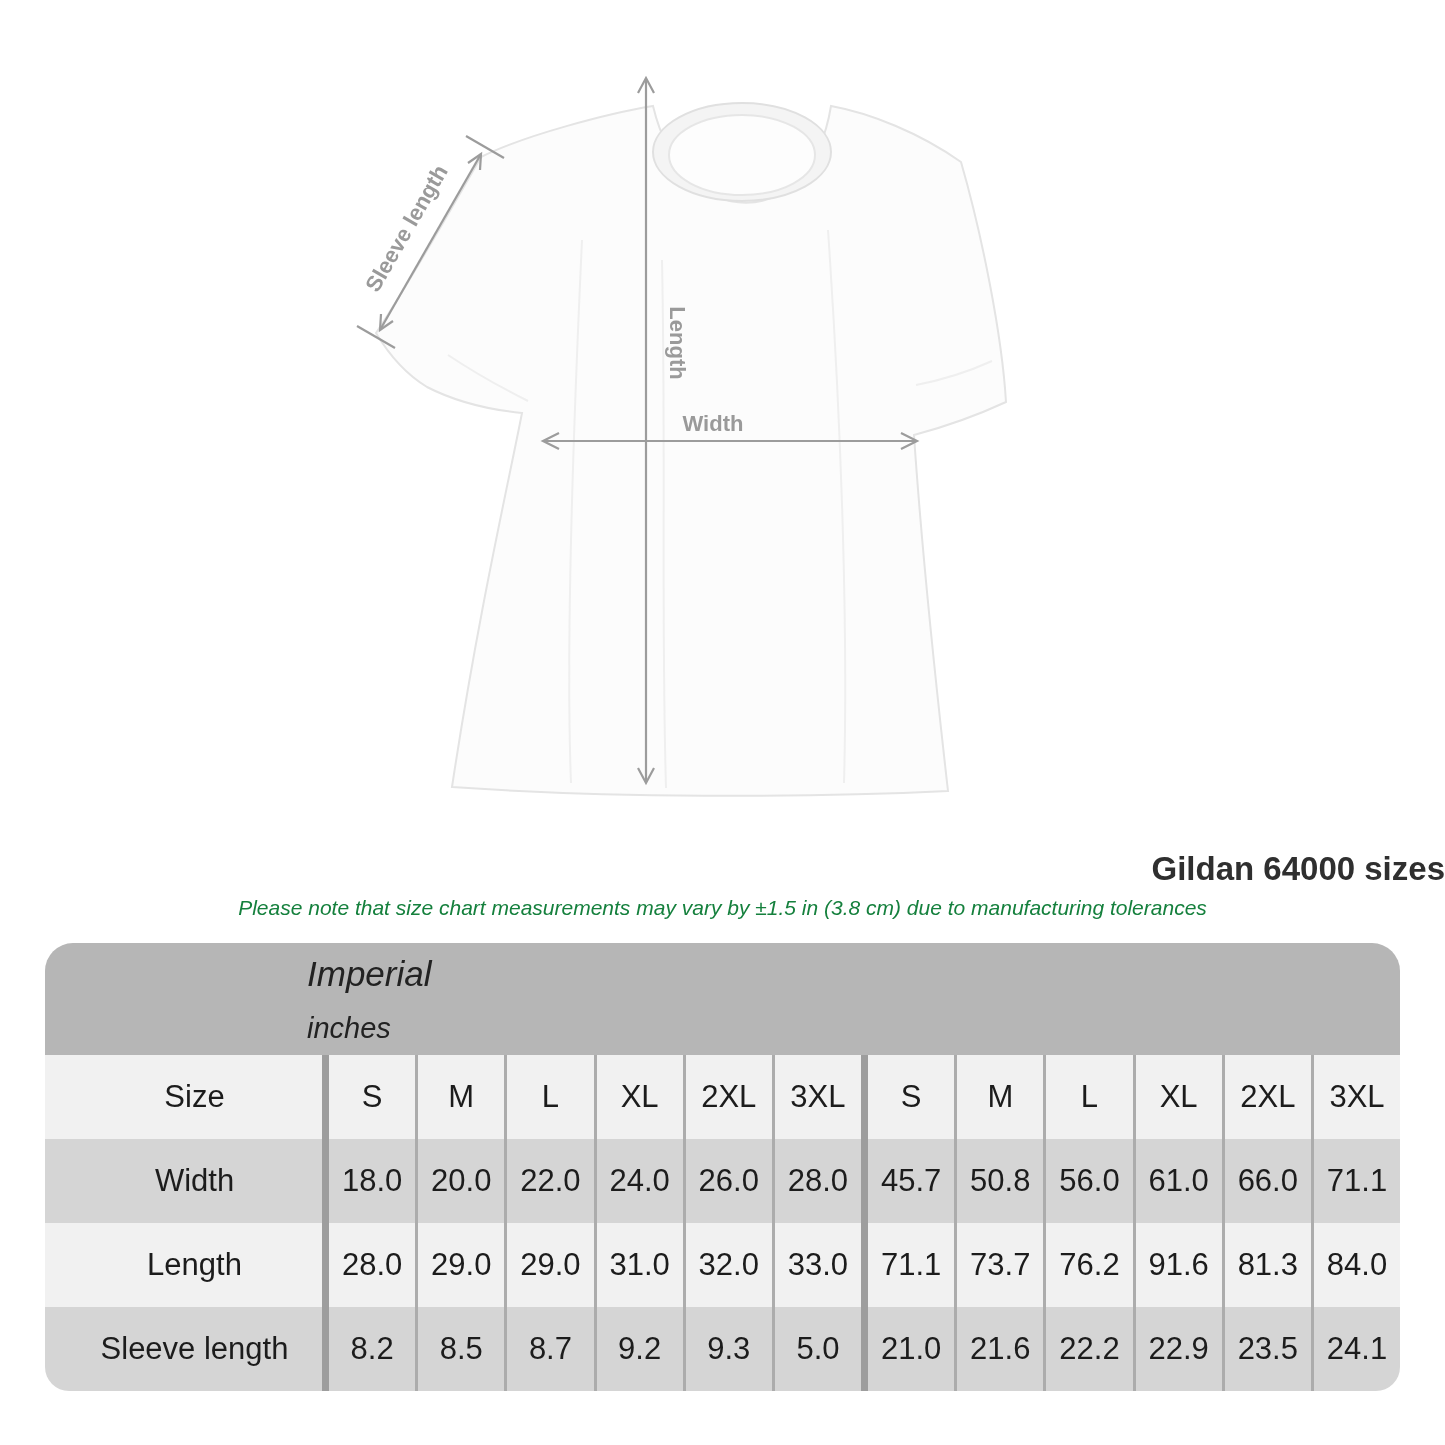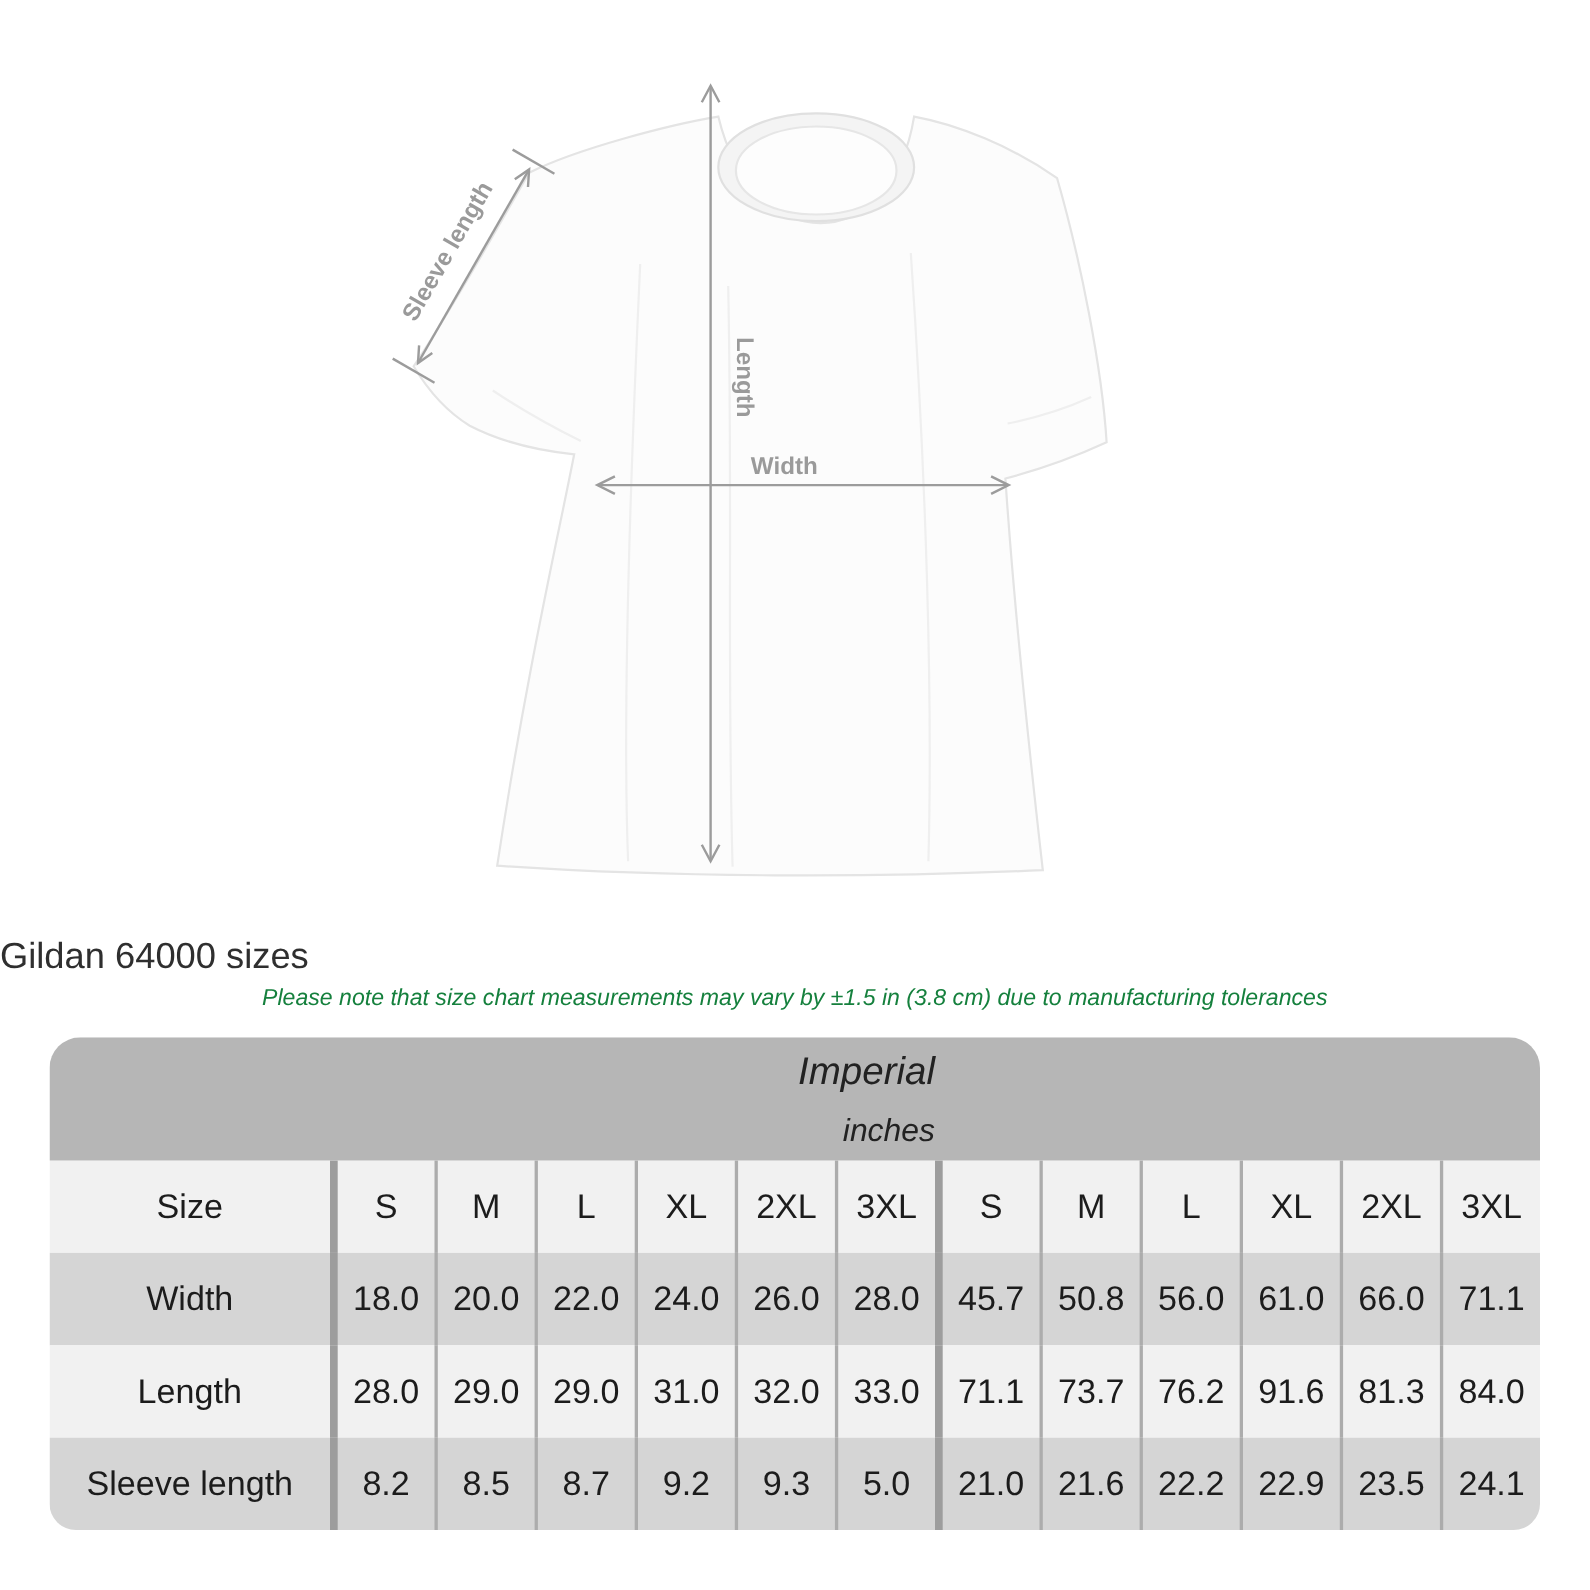--- a/index.html
+++ b/index.html
@@ -5,50 +5,50 @@
   html,body{margin:0;padding:0;background:#ffffff;}
   .canvas{
     position:relative;width:1445px;height:1445px;background:#ffffff;overflow:hidden;
     font-family:"Liberation Sans",sans-serif;
   }
   
   .shirt-svg{position:absolute;left:330px;top:55px;width:700px;height:780px;}
   .diagram-label{fill:#9a9a9a;font-family:"Liberation Sans",sans-serif;font-weight:bold;font-size:22px;}
   
   .title{
-    position:absolute;top:850px;left:0;width:100%;text-align:left;
-    font-weight:normal;font-size:33px;color:#2f2f2f;
+    position:absolute;top:850px;left:0;width:100%;text-align:right;
+    font-weight:bold;font-size:33px;color:#2f2f2f;
   }
   .note{
     position:absolute;top:896px;left:0;width:100%;text-align:center;
     font-style:italic;font-size:21px;color:#15803d;
   }
   
   .size-table{
     position:absolute;left:45px;top:943px;width:1355px;
     border-radius:28px 28px 24px 24px;overflow:hidden;
   }
   .band{position:relative;height:112px;background:#b6b6b6;}
   .band-group{
     position:absolute;top:0;height:100%;width:543px;
-    display:flex;flex-direction:column;align-items:flex-end;justify-content:center;gap:7px;
+    display:flex;flex-direction:column;align-items:flex-start;justify-content:center;gap:7px;
     font-style:italic;color:#222222;
   }
   .band-imperial{left:262px;}
   .band-metric{left:812px;}
   .band-title{font-size:35px;line-height:1;}
   .band-sub{font-size:29px;line-height:1;margin-top:16px;}
   .t-row{display:flex;height:84px;align-items:stretch;}
   .row-light{background:#f1f1f1;}
   .row-dark{background:#d5d5d5;}
   .cell{
     flex:1 1 0;display:flex;align-items:center;justify-content:center;
     font-size:31px;color:#1c1c1c;border-left:3px solid #acacac;min-width:0;
   }
-  .label-cell{flex:0 0 255px;border-left:none;}
+  .label-cell{flex:0 0 255px;border-left:none;padding-left:22px;}
   .gdiv{flex:0 0 7px;background:#9d9d9d;}
   .gdiv + .cell{border-left:none;}
 </style>
 </head>
 <body>
 
 <div class="canvas">
 
   <svg class="shirt-svg" viewBox="0 0 700 780">
 

